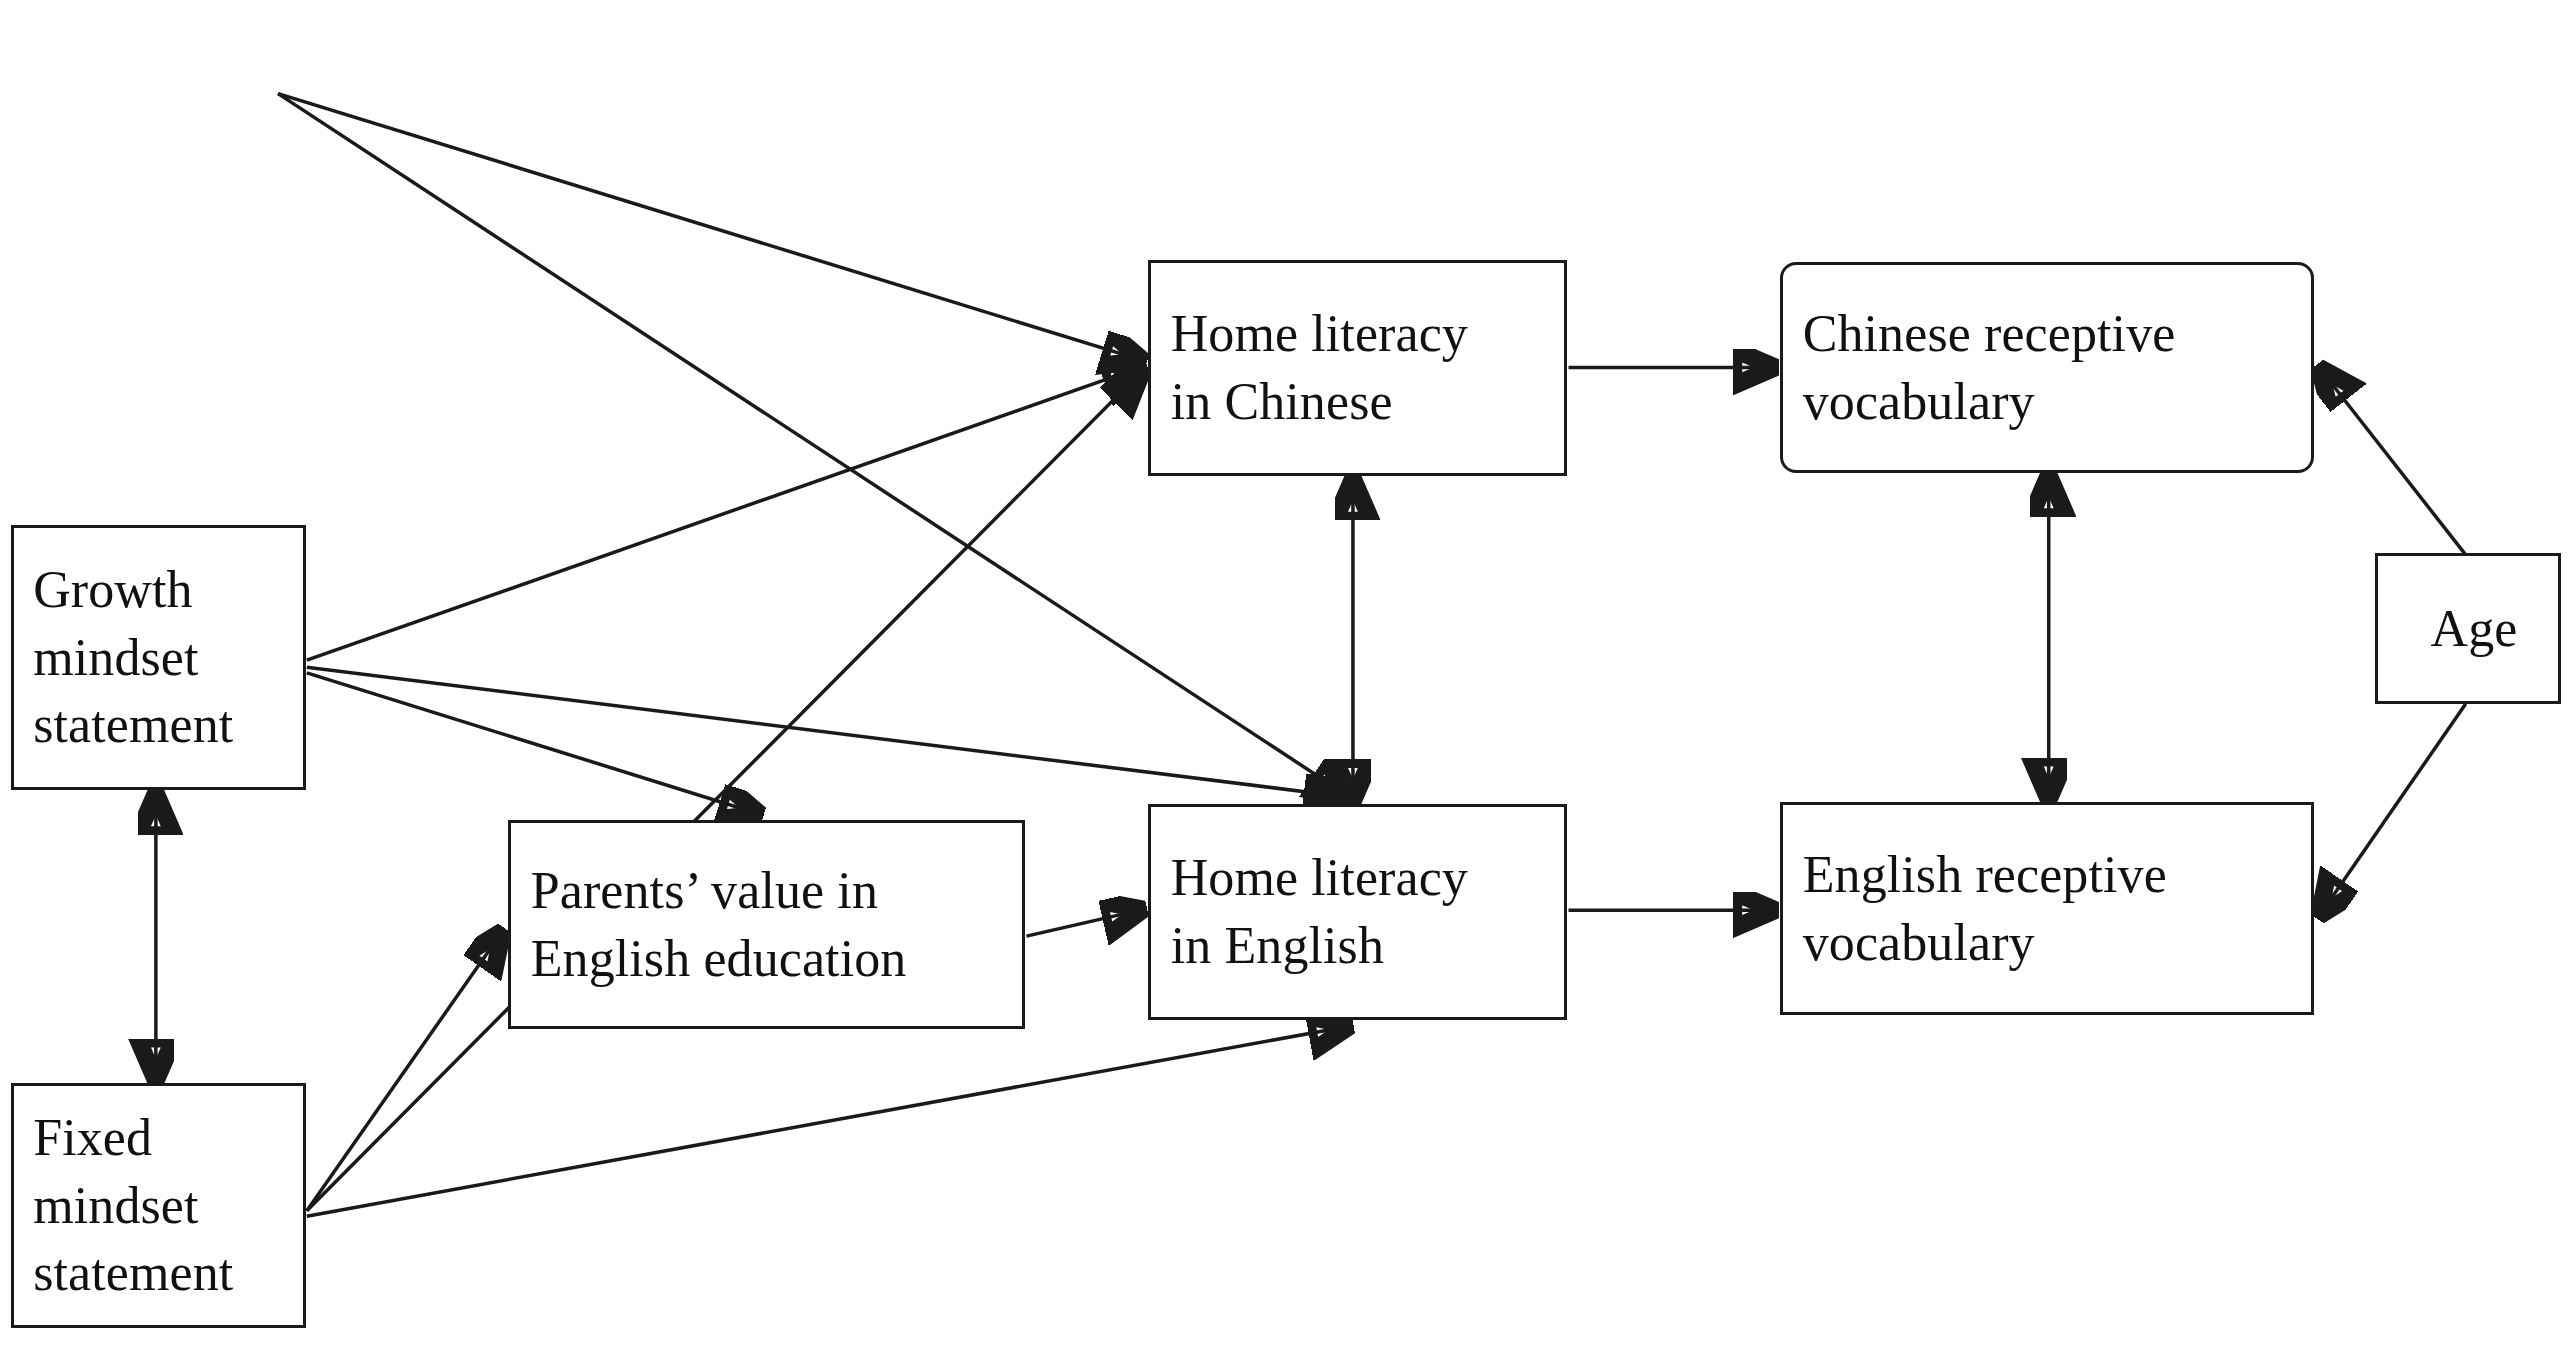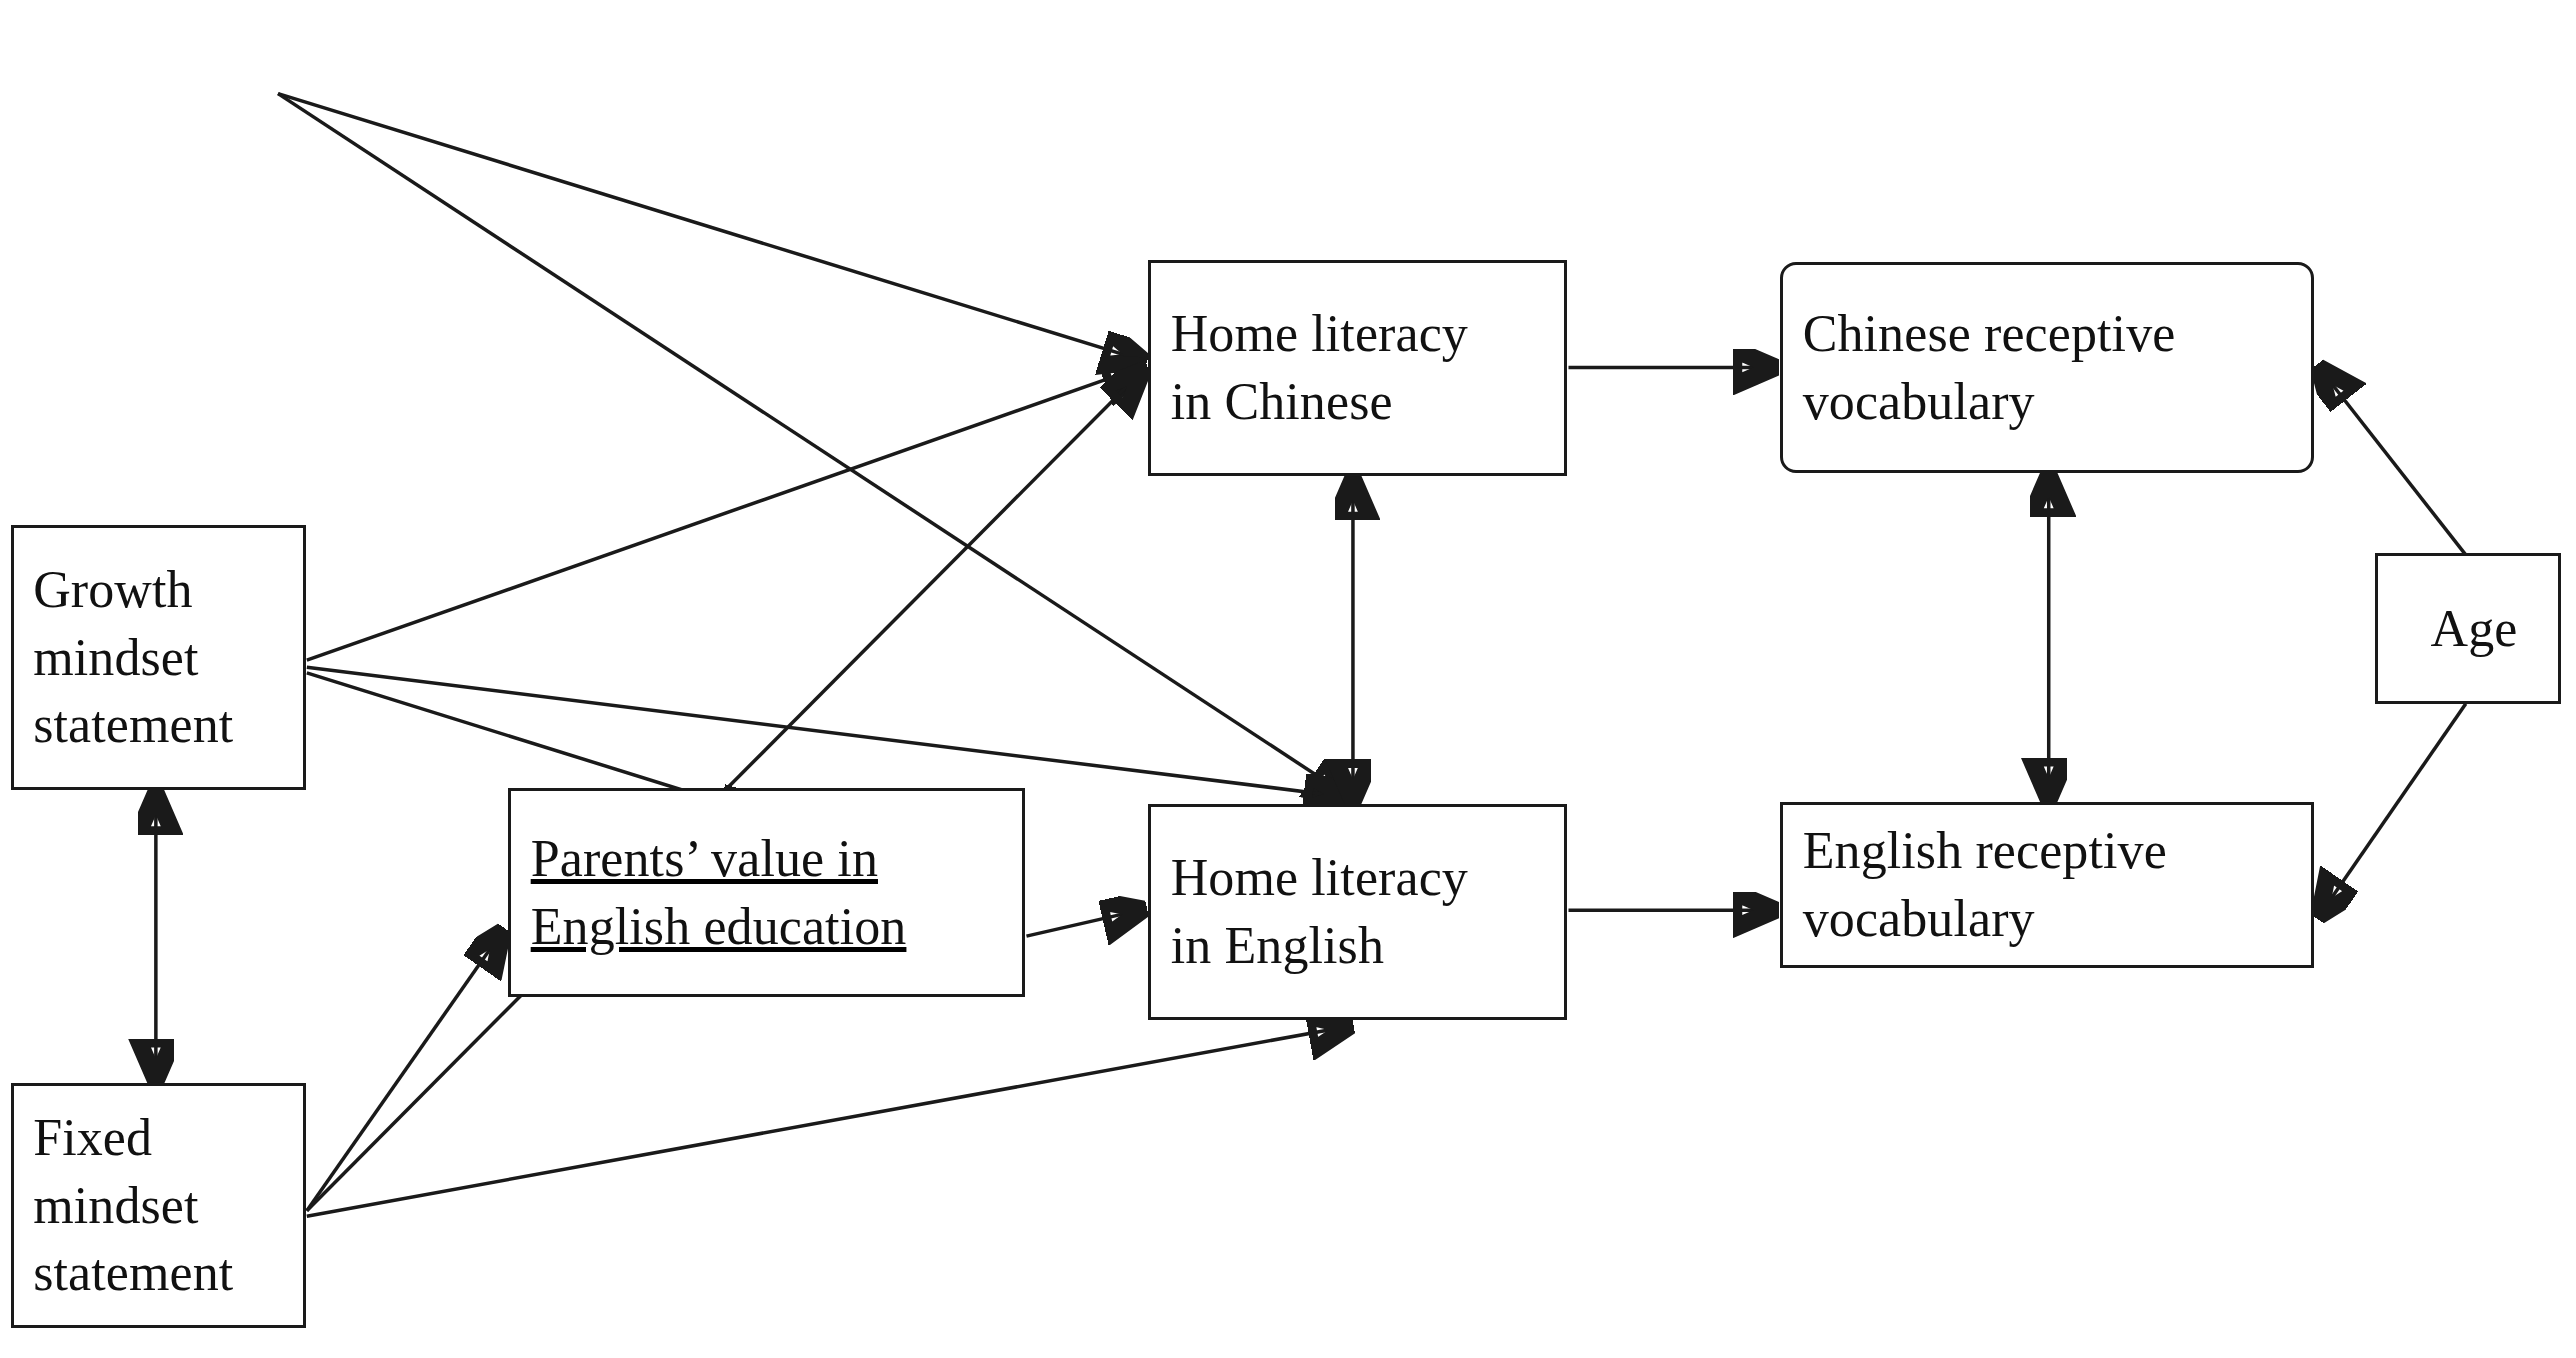--- a/index.html
+++ b/index.html
@@ -105,41 +105,41 @@
 mindset
 statement</span>
   </div>
 
   <div class="node" style="left:10.5px;top:1083px;width:295px;height:245px;">
     <span class="node-label pad-left">Fixed
 mindset
 statement</span>
   </div>
 
-  <div class="node" style="left:508px;top:788px;width:517px;height:209px;text-decoration:underline;">
+  <div class="node" style="left:508px;top:820px;width:517px;height:209px;">
     <span class="node-label pad-left">Parents’ value in
 English education</span>
   </div>
 
   <div class="node" style="left:1148px;top:260px;width:419px;height:216px;">
     <span class="node-label pad-left">Home literacy
 in Chinese</span>
   </div>
 
   <div class="node" style="left:1148px;top:804px;width:419px;height:216px;">
     <span class="node-label pad-left">Home literacy
 in English</span>
   </div>
 
   <div class="node" style="left:1780px;top:262px;width:534px;height:211px;border-radius:16px;">
     <span class="node-label pad-left">Chinese receptive
 vocabulary</span>
   </div>
 
-  <div class="node" style="left:1780px;top:802px;width:534px;height:166px;">
+  <div class="node" style="left:1780px;top:802px;width:534px;height:213px;">
     <span class="node-label pad-left">English  receptive
 vocabulary</span>
   </div>
 
   <div class="node" style="left:2375px;top:553px;width:186px;height:151px;">
     <span class="node-label pad-center">Age</span>
   </div>
 
 </div>
 

